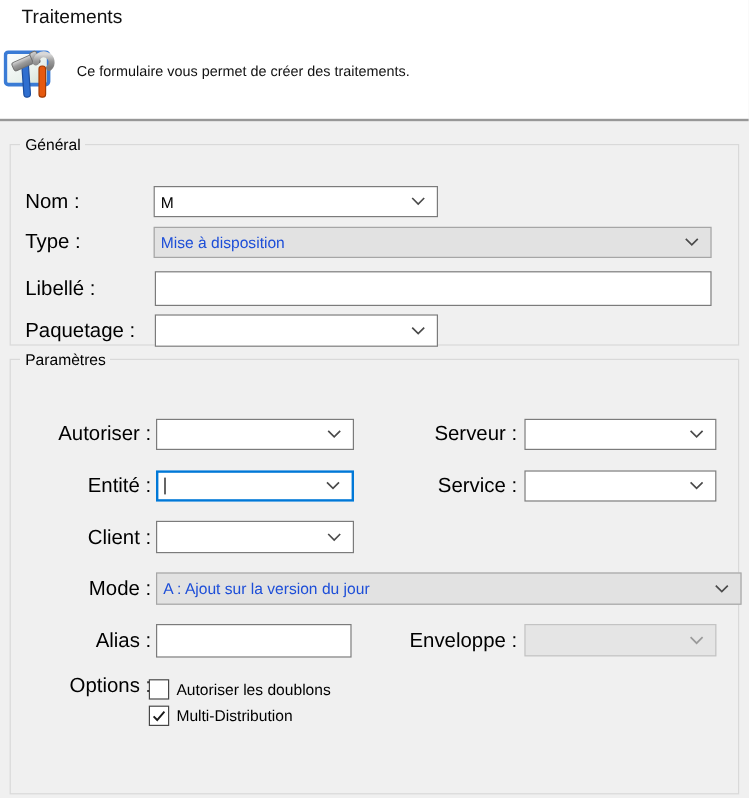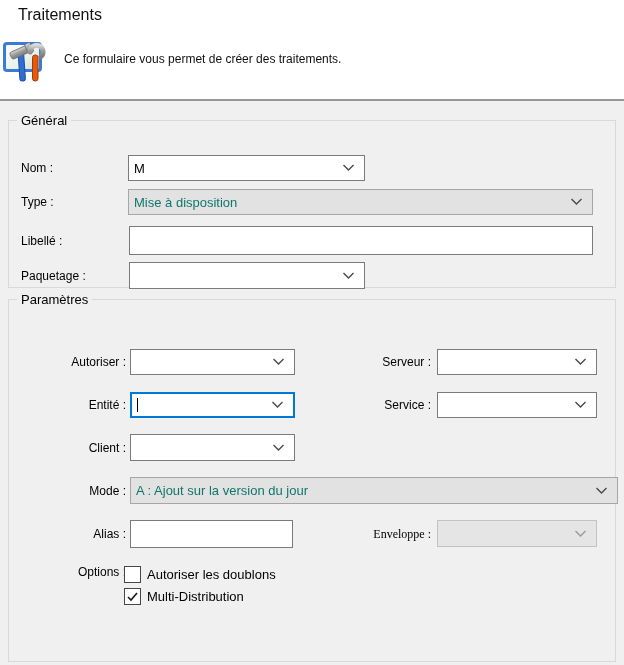--- a/index.html
+++ b/index.html
@@ -24,34 +24,34 @@
   fieldset {
     position:absolute; margin:0; padding:0;
     border:1px solid #d9d9d9; box-sizing:border-box;
   }
   legend { font-size:13px; margin-left:8px; padding:0 4px; color:#000;margin-top:16px; }
   #general    { left:8px; top:113px; width:608px; height:175px; }
   #parametres { left:8px; top:292px; width:608px; height:370px; }
 
   
   .flabel {
-    position:absolute; font-size:12px; color:#000;
+    position:absolute; font-size:17px; color:#000;
     display:flex; align-items:center; white-space:nowrap;
   }
   .ralabel { justify-content:flex-end; }
 
   
   .combo {
     position:absolute; box-sizing:border-box;
     background:#fff; border:1px solid #7b7b7b;
     display:flex; align-items:center;
   }
   .combo .val {
     flex:1; font-size:13px; padding-left:5px;
-    white-space:nowrap; overflow:hidden; color:#0f766e;
+    white-space:nowrap; overflow:hidden; color:#1d4ed8;
   }
   .combo input {
     flex:1; min-width:0; border:none; outline:none; background:transparent;
     font:13px "Liberation Sans", sans-serif; padding:2px 0 2px 5px; color:#000;
   }
   .combo .chev { flex-shrink:0; margin-right:9px; }
   .combo.readonly { background:#e2e2e2; border-color:#a6a6a6; }
   .combo.disabled { background:#e5e5e5; border-color:#c3c3c3; }
   .combo.disabled .chev path { stroke:#9a9a9a; }
   .combo.focused { border:2px solid #0078d7; }
@@ -187,21 +187,21 @@
     <div class="flabel ralabel" style="left:4px; top:170px; width:113px; height:27px;">Mode :</div>
     <div class="combo readonly" style="left:121px; top:170px; width:488px; height:27px;justify-content:center;">
       <span class="val">A : Ajout sur la version du jour</span>
       <svg class="chev" width="13" height="8" viewBox="0 0 13 8">
           <path d="M1.5 1 L6.5 6 L11.5 1" fill="none" stroke="#4a4a4a" stroke-width="1.4"></path>
         </svg>
     </div>
 
     <div class="flabel ralabel" style="left:4px; top:213px; width:113px; height:28px;">Alias :</div>
     <input class="textbox" style="left: 121px; top: 213px; width: 163px; height: 28px;" value="">
-    <div class="flabel ralabel" style="left:320px; top:213px; width:102px; height:28px;font-family:Liberation Serif, serif;">Enveloppe :</div>
+    <div class="flabel ralabel" style="left:320px; top:213px; width:102px; height:28px;">Enveloppe :</div>
     <div class="combo disabled" style="left:428px; top:213px; width:160px; height:27px;">
       <span class="val"></span>
       <svg class="chev" width="13" height="8" viewBox="0 0 13 8">
           <path d="M1.5 1 L6.5 6 L11.5 1" fill="none" stroke="#4a4a4a" stroke-width="1.4"></path>
         </svg>
     </div>
 
     <div class="flabel ralabel" style="left:4px; top:255px; width:113px; height:20px;">Options :</div>
 
     <div class="cb" style="left:115px; top:259px;">

